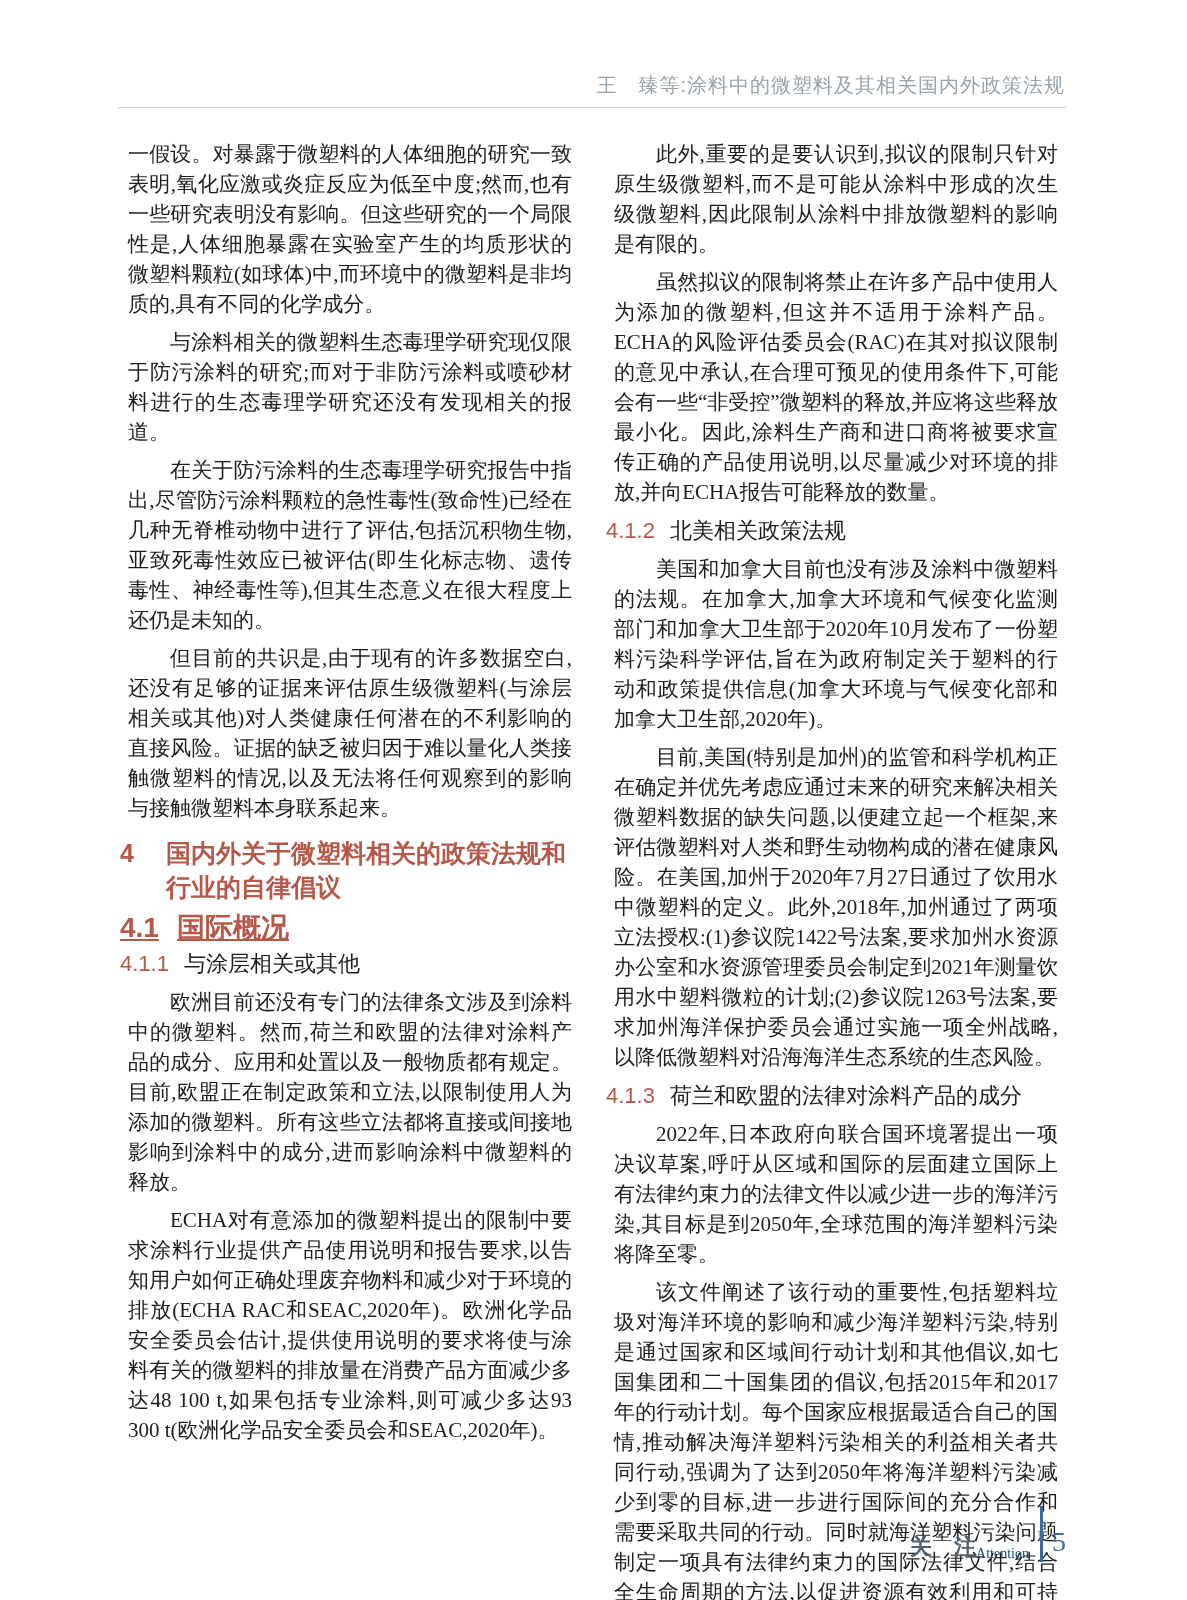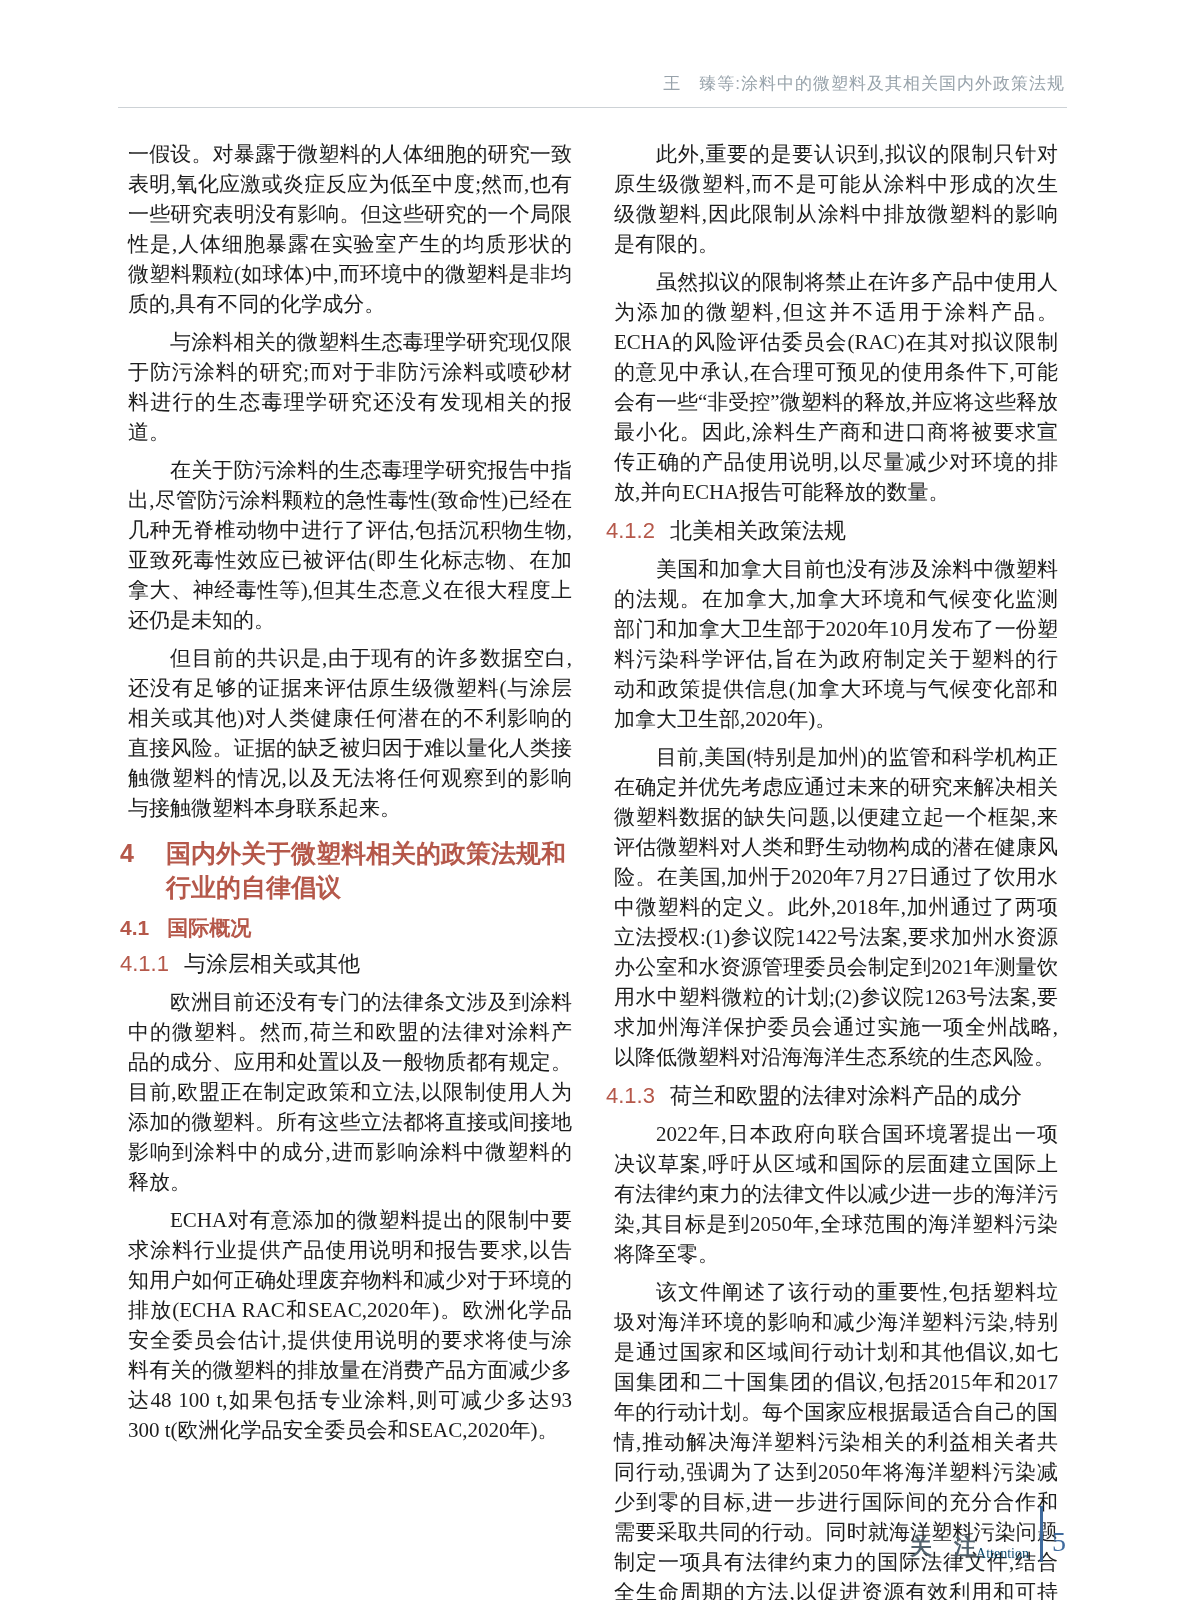--- a/index.html
+++ b/index.html
@@ -10,21 +10,21 @@
     margin: 0 auto;
     background: #ffffff;
     font-family: "Liberation Serif", "DejaVu Serif", serif;
     color: #1c1c1c;
     overflow: hidden;
   }
   .running-head {
     position: absolute;
     top: 72px;
     right: 122px;
-    font-size: 17px;
+    font-size: 20px;
     color: #98a3ab;
     letter-spacing: 1px;
     font-family: "Liberation Sans", "DejaVu Sans", sans-serif;
   }
   .head-rule {
     position: absolute;
     top: 107px;
     left: 118px;
     right: 120px;
     height: 1px;
@@ -59,24 +59,25 @@
     line-height: 34px;
     color: #b5584a;
     text-align: left;
   }
   .h1 .num { flex: 0 0 46px; }
   .h1 .title { flex: 1; }
   .h2 {
     margin: 6px 0 5px 0;
     font-family: "Liberation Sans", "DejaVu Sans", sans-serif;
     font-weight: bold;
-    font-size: 21px;
+    font-size: 28px;
     line-height: 30px;
     color: #b5584a;
     text-align: left;
+    text-decoration: underline;
   }
   .h2 .num { margin-right: 18px; }
   .h3 {
     margin: 2px 0;
     font-size: 22px;
     line-height: 31px;
     text-align: left;
   }
   .h3 .num {
     color: #b5584a;
@@ -131,21 +132,21 @@
 <div class="page">
 
   <div class="running-head">王　臻等:涂料中的微塑料及其相关国内外政策法规</div>
   <div class="head-rule"></div>
 
   <div class="columns">
 
     <div class="col">
       <p class="body no-indent">一假设。对暴露于微塑料的人体细胞的研究一致表明,氧化应激或炎症反应为低至中度;然而,也有一些研究表明没有影响。但这些研究的一个局限性是,人体细胞暴露在实验室产生的均质形状的微塑料颗粒(如球体)中,而环境中的微塑料是非均质的,具有不同的化学成分。</p>
       <p class="body">与涂料相关的微塑料生态毒理学研究现仅限于防污涂料的研究;而对于非防污涂料或喷砂材料进行的生态毒理学研究还没有发现相关的报道。</p>
-      <p class="body">在关于防污涂料的生态毒理学研究报告中指出,尽管防污涂料颗粒的急性毒性(致命性)已经在几种无脊椎动物中进行了评估,包括沉积物生物,亚致死毒性效应已被评估(即生化标志物、在加拿大、神经毒性等),但其生态意义在很大程度上还仍是未知的。</p>
+      <p class="body">在关于防污涂料的生态毒理学研究报告中指出,尽管防污涂料颗粒的急性毒性(致命性)已经在几种无脊椎动物中进行了评估,包括沉积物生物,亚致死毒性效应已被评估(即生化标志物、遗传毒性、神经毒性等),但其生态意义在很大程度上还仍是未知的。</p>
       <p class="body">但目前的共识是,由于现有的许多数据空白,还没有足够的证据来评估原生级微塑料(与涂层相关或其他)对人类健康任何潜在的不利影响的直接风险。证据的缺乏被归因于难以量化人类接触微塑料的情况,以及无法将任何观察到的影响与接触微塑料本身联系起来。</p>
 
       <div class="h1">
         <span class="num">4</span>
         <span class="title">国内外关于微塑料相关的政策法规和行业的自律倡议</span>
       </div>
 
       <div class="h2">
         <span class="num">4.1</span><span class="title">国际概况</span>
       </div>

